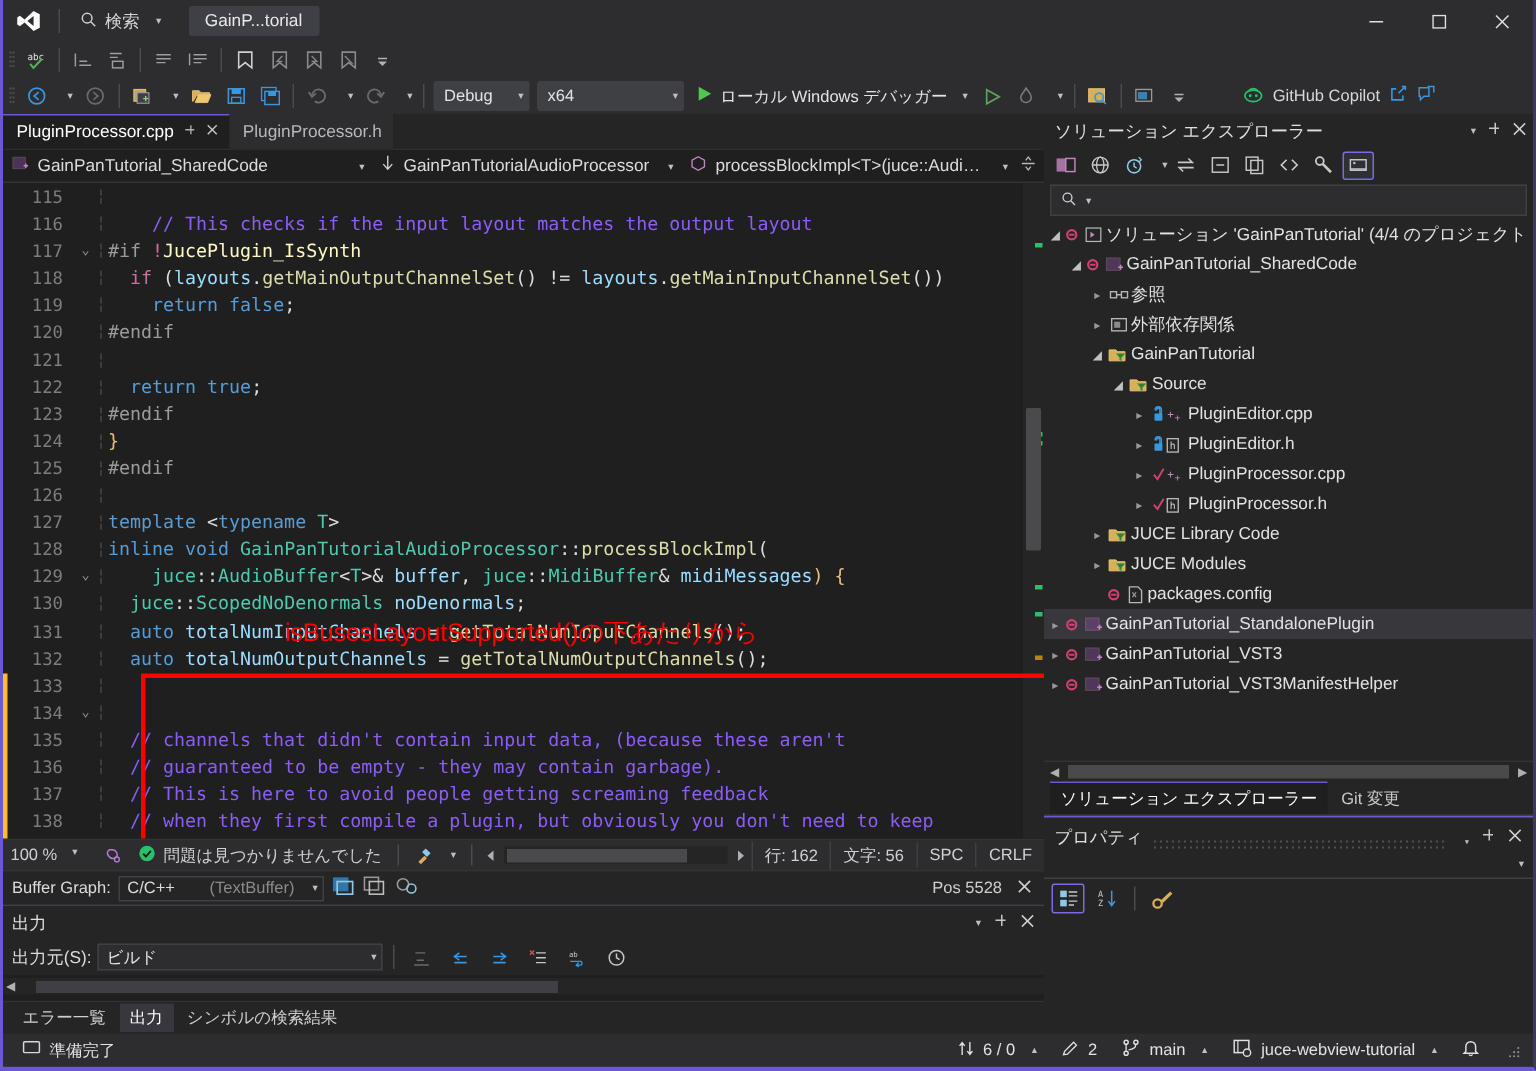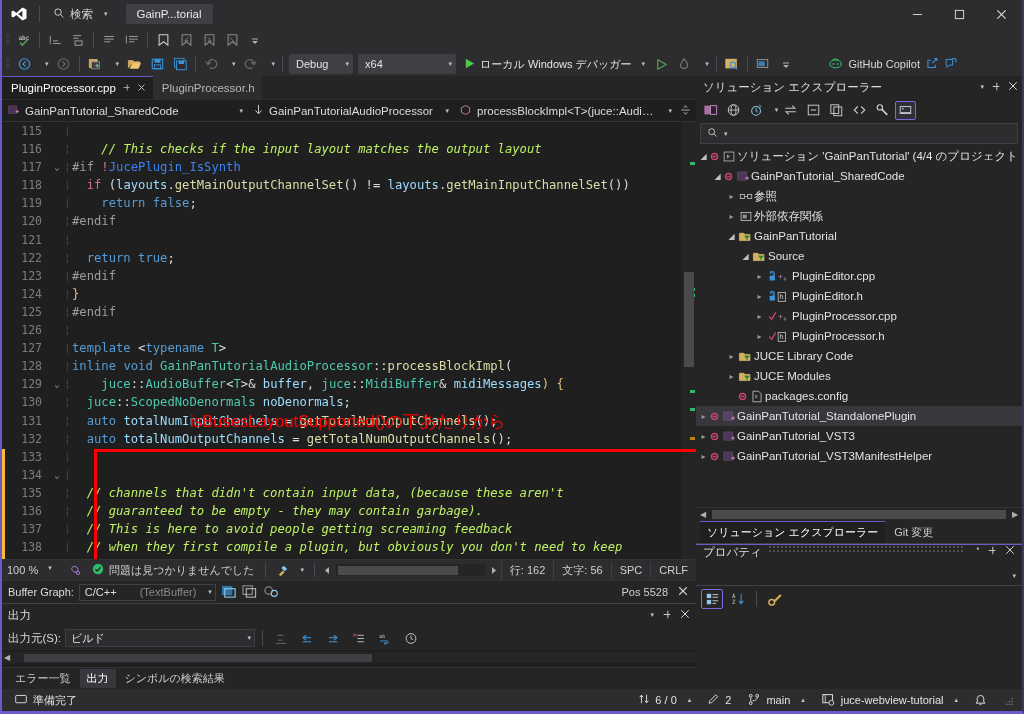--- a/index.html
+++ b/index.html
@@ -123,24 +123,24 @@
   }
   .fold {
     flex: 0 0 14px; text-align: center; color: #9a9a9a; font-size: 9px;
   }
   .indentguide {
     flex: 0 0 8px; color: #4a4a4a; font-size: 11px; text-align: left;
   }
   .ctext { flex: 1 1 auto; white-space: pre; padding-left: 0px; }
 
   
-  .t-cmt  { color: #bef264; font-style: italic; }
+  .t-cmt  { color: #8b5cf6; }
   .t-kw   { color: #569cd6; }
   .t-pre  { color: #9b9b9b; }
-  .t-macro{ color: #3b82f6; }
+  .t-macro{ color: #fef9c3; }
   .t-typ  { color: #4ec9b0; }
   .t-fn   { color: #dcdcaa; }
   .t-var  { color: #9cdcfe; }
   .t-cls  { color: #4ec9b0; }
   .t-pln  { color: #dcdcdc; }
   .t-brc  { color: #e8c07d; }
   .t-mag  { color: #d16d9e; }
 
   
   .annot-text {
@@ -270,21 +270,21 @@
   .se-tabs {
     height: 22px; display: flex; align-items: center; gap: 2px; padding-left: 4px;
     background: #252526; font-size: 11px; color: #c8c8c8; flex: 0 0 22px;
   }
   .se-tab { padding: 3px 7px; }
   .se-tab.active { background: #1f1f1f; color: #ffffff; border-top: 1px solid #6a5acd; }
 
   
   .props { flex: 0 0 auto; display: flex; flex-direction: column; background: #252526; border-top: 1px solid #3f3f46; }
   .props-header {
-    height: 22px; display: flex; align-items: flex-start; padding: 0 4px 0 7px;
+    height: 22px; display: flex; align-items: flex-end; padding: 0 4px 0 7px;
     font-size: 11.5px; color: #e0e0e0; border-top: 1px solid #6a5acd; font-family: Liberation Mono, monospace;
   }
   .props-dots {
     flex: 1 1 auto; margin: 0 6px; height: 7px;
     background-image: radial-gradient(#5a5a5a 0.8px, transparent 0.9px);
     background-size: 4px 4px; opacity: .8;
   }
   .props-combo-row { height: 20px; border-bottom: 1px solid #3f3f46; display:flex; align-items:center; justify-content:flex-end; padding-right:6px; color:#c0c0c0; font-size:9px;}
   .props-tb { height: 26px; display: flex; align-items: center; gap: 4px; padding: 0 5px; }
   .props-tb-btn { width: 22px; height: 20px; display:flex; align-items:center; justify-content:center; border-radius:2px; }

